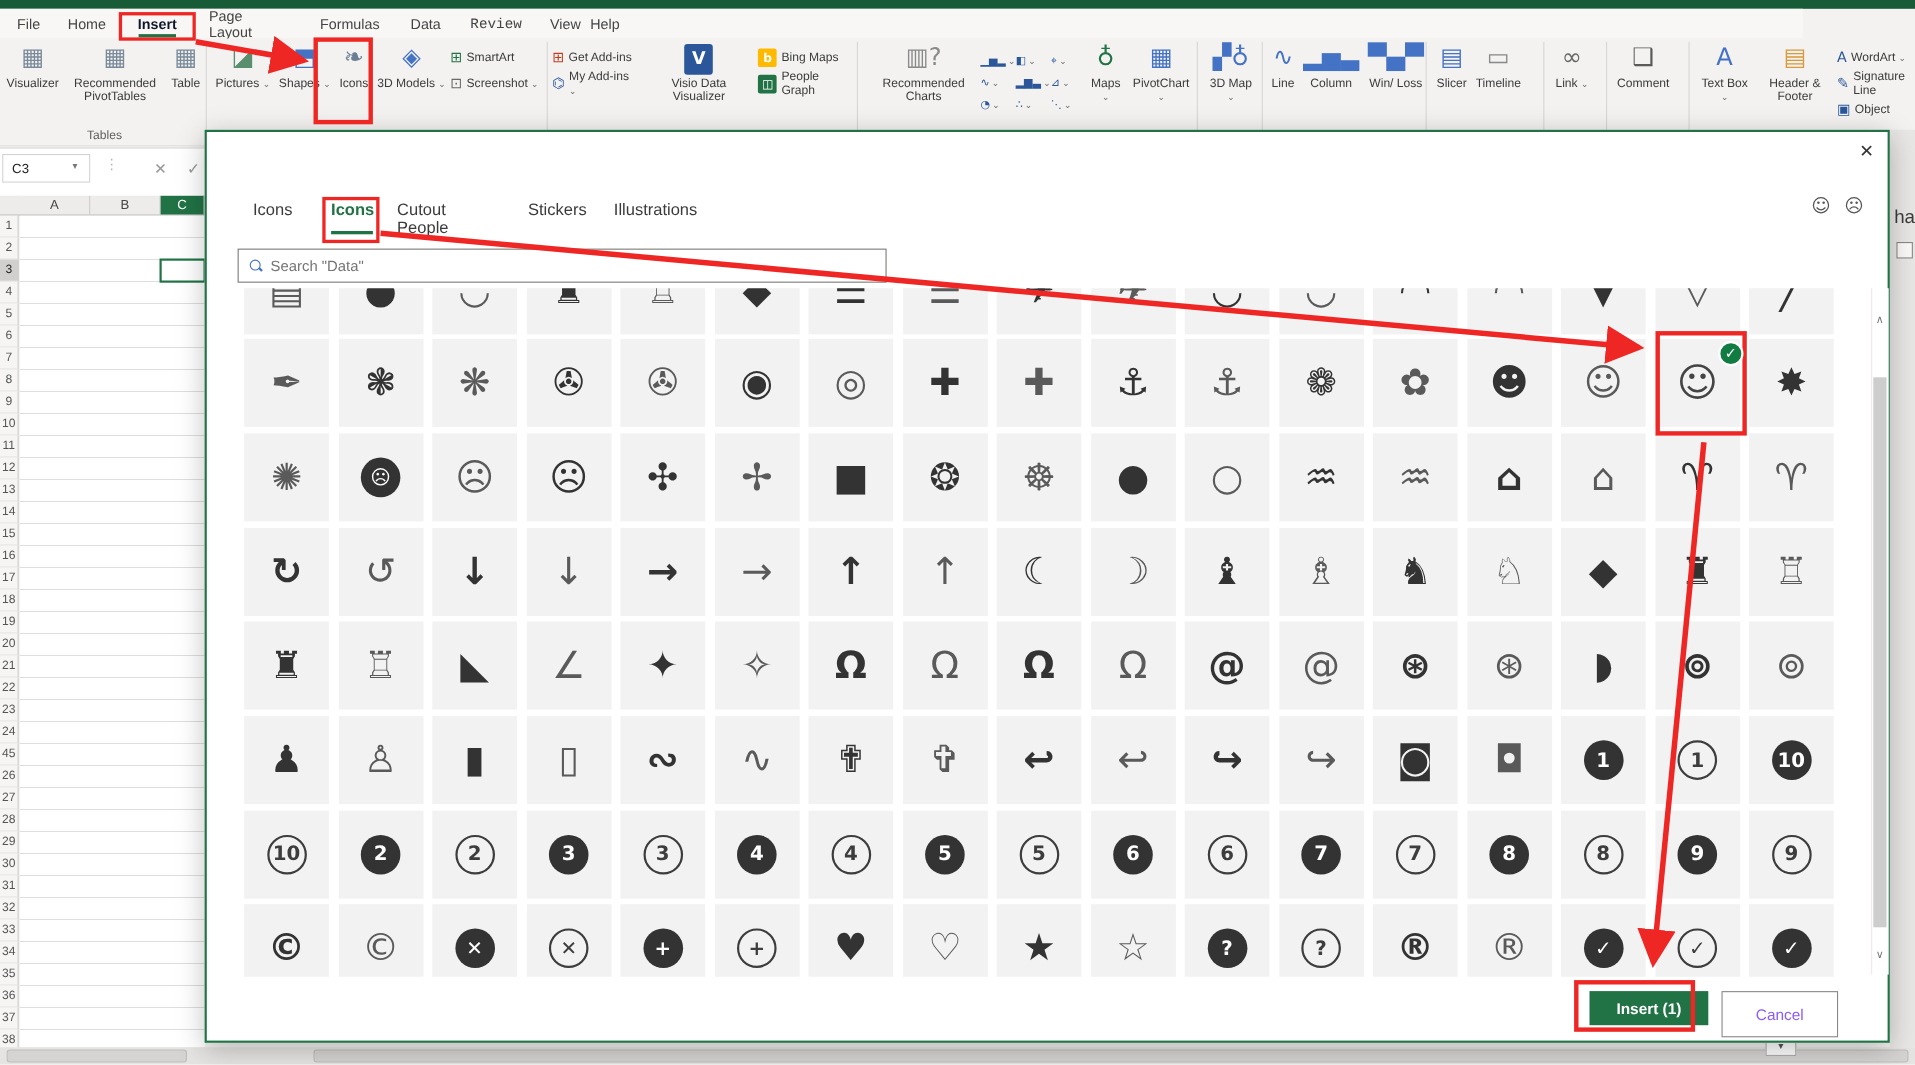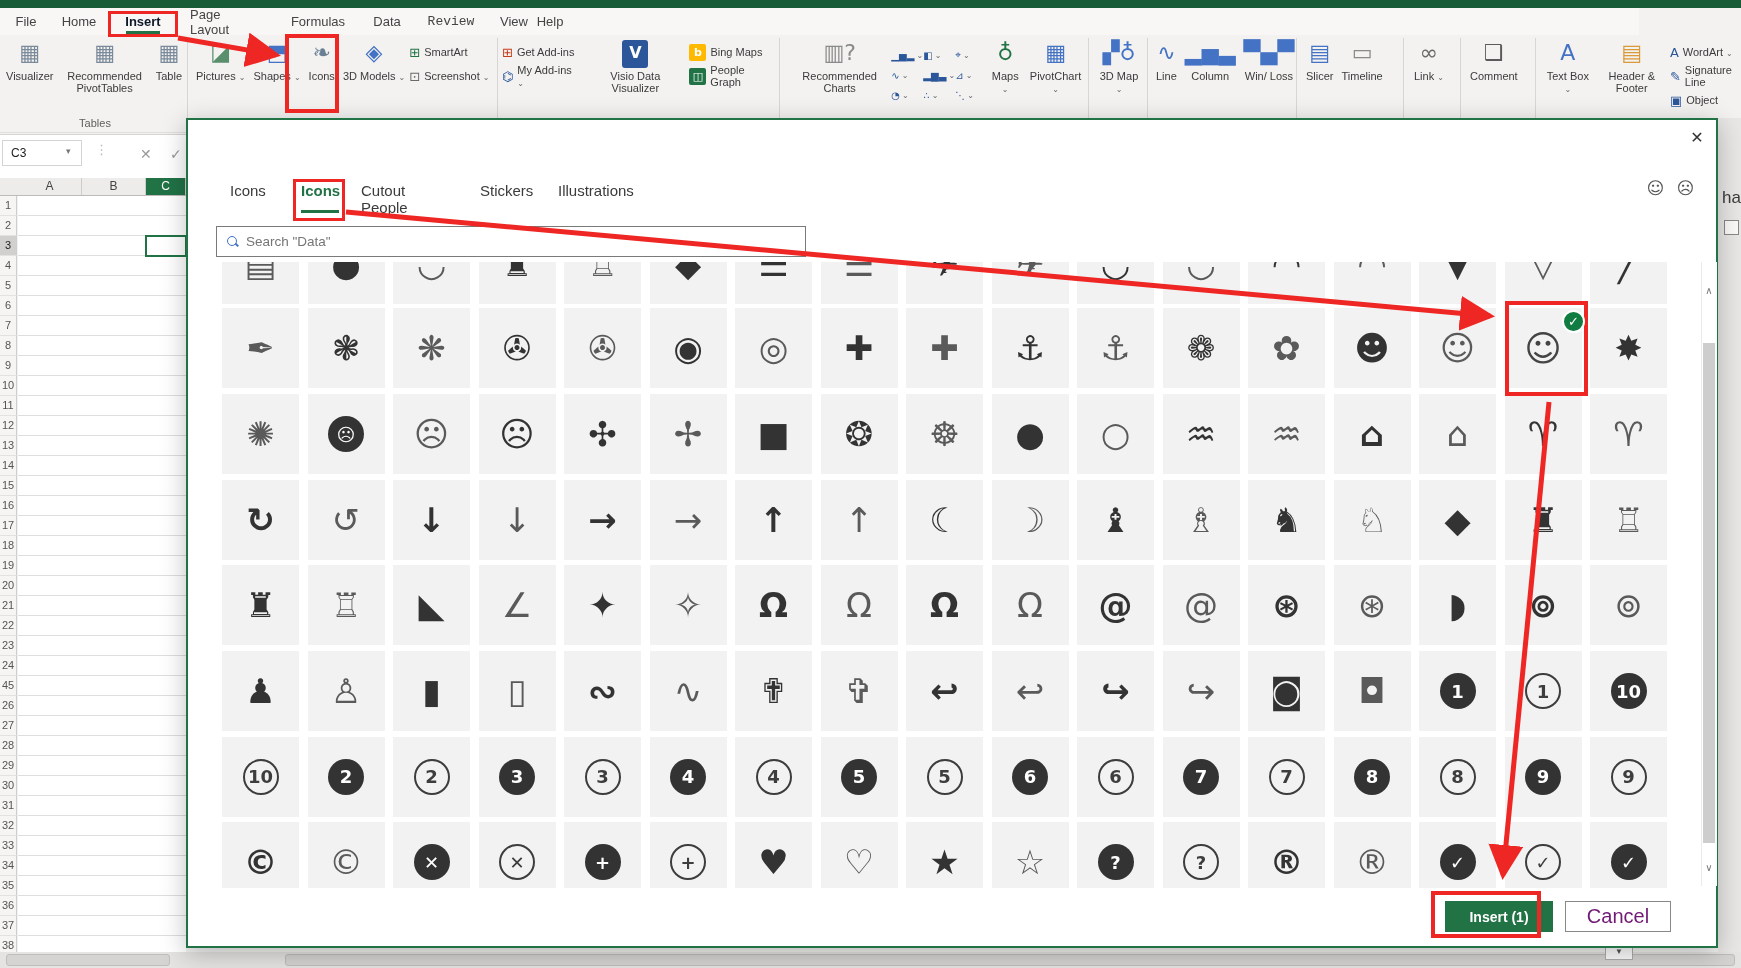--- a/index.html
+++ b/index.html
@@ -112,22 +112,22 @@
   .circ.co { border:2px solid #3d3d3d; color:#3d3d3d; font-size:18px; }
 
   
   #dscroll { left:1701px; top:262px; width:16px; height:624px; background:#fff; border-left:1px solid #eceae8; }
   .scr-chev { position:absolute; left:1703px; width:12px; text-align:center; font-size:10px; color:#787878; }
   #dthumb { left:1703px; top:343px; width:12px; height:500px; background:#cdcdcd; }
 
   
   #insert-btn { left:1445px; top:901px; width:108px; height:31px; background:#217346; color:#fff;
                 font-size:14px; font-weight:bold; display:flex; align-items:center; justify-content:center; }
-  #cancel-btn { left:1565px; top:901px; width:106px; height:31px; background:#fff; border:1px solid #8a8886;
-                color:#701a75; font-size:20px; display:flex; align-items:center; justify-content:center; }
+  #cancel-btn { left:1565px; top:901px; width:106px; height:42px; background:#fff; border:1px solid #8a8886;
+                color:#8b5cf6; font-size:14px; display:flex; align-items:center; justify-content:center; }
 
   
   .redbox { position:absolute; border:3px solid #ee2724; z-index:40; pointer-events:none; }
   #ann-svg { position:absolute; left:0; top:0; width:1741px; height:968px; z-index:41; pointer-events:none; }
   #badge { left:1562px; top:310px; width:23px; height:23px; border-radius:50%; background:#107c41;
            border:2px solid #fff; color:#fff; font-size:13px; display:flex; align-items:center;
            justify-content:center; z-index:42; font-family:"DejaVu Sans",sans-serif; }
 </style>
 </head>
 <body>

